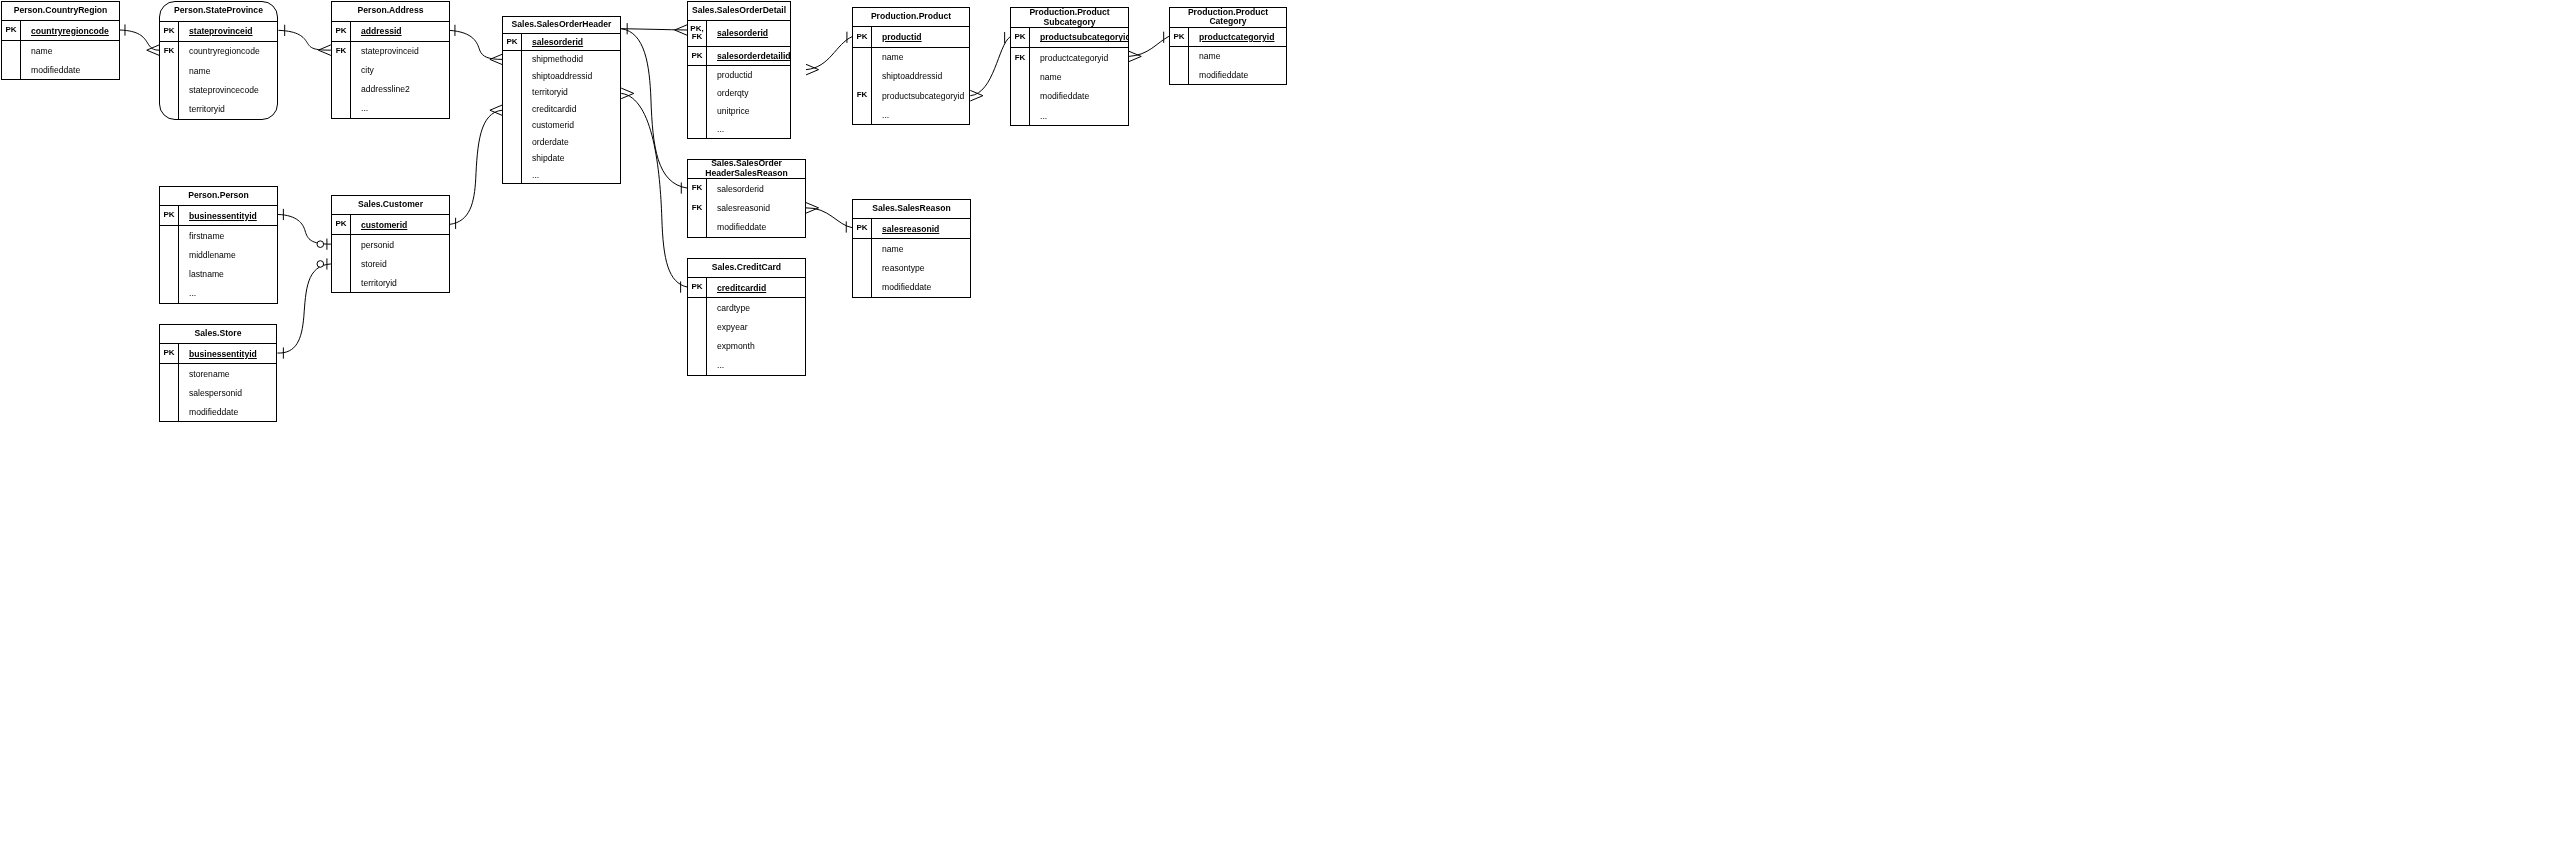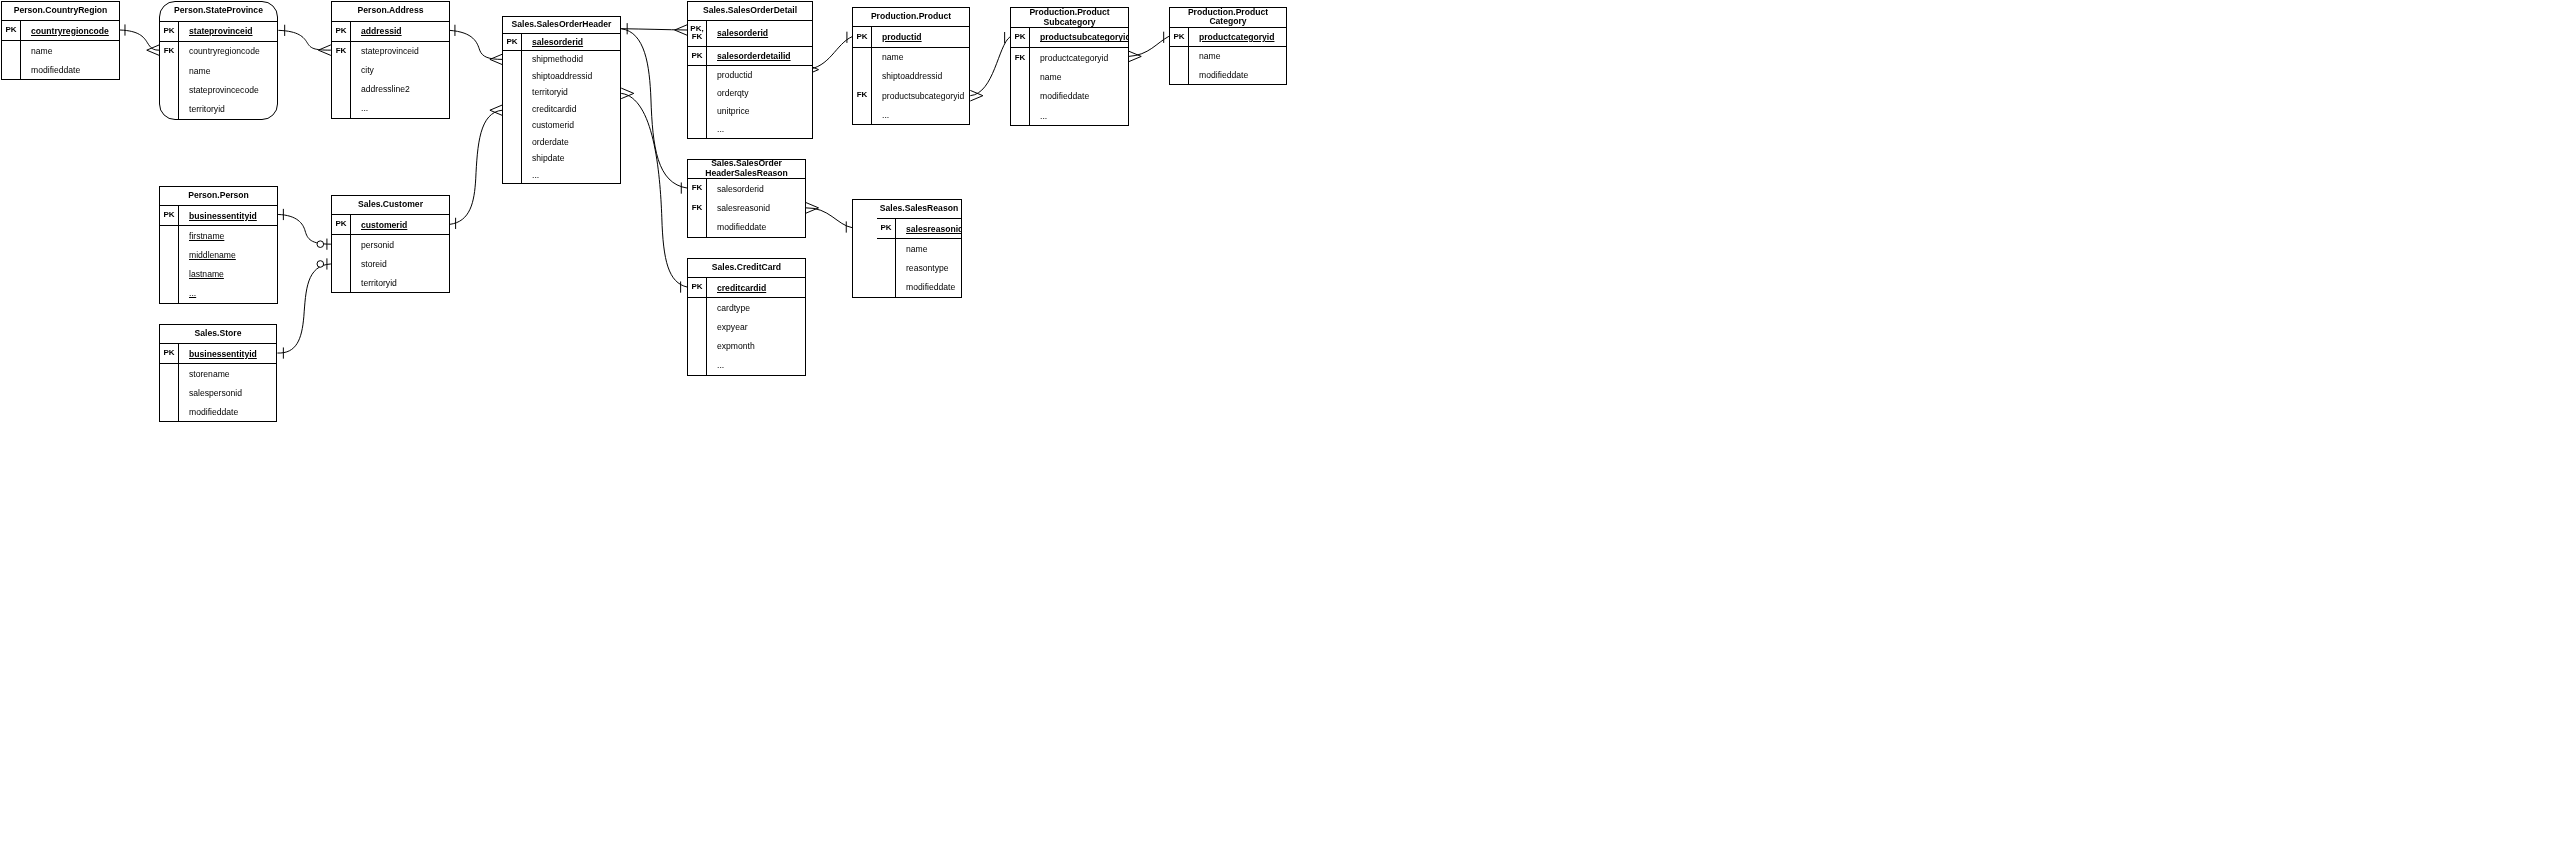--- a/index.html
+++ b/index.html
@@ -221,21 +221,21 @@
             <div class="key-cell"></div>
             <div class="field-cell">shipdate</div>
           </div>
           <div class="row">
             <div class="key-cell"></div>
             <div class="field-cell">...</div>
           </div>
         </div>
       </div>
     </div>
-    <div class="entity" style="left: 687px; top: 1px; width: 126px; height: 138px;">
+    <div class="entity" style="left: 687px; top: 1px; width: 104px; height: 138px;">
       <div class="entity-title" style="height: 19px;">Sales.SalesOrderDetail</div>
       <div class="sections">
         <div class="section" style="flex-grow: 1; justify-content: flex-end;">
           <div class="row">
             <div class="key-cell">PK,
 FK</div>
             <div class="field-cell pk">salesorderid</div>
           </div>
         </div>
         <div class="section" style="flex-grow: 1;">
@@ -347,21 +347,21 @@
     </div>
     <div class="entity" style="left: 159px; top: 186px; width: 119px; height: 118px;">
       <div class="entity-title" style="height: 19px;">Person.Person</div>
       <div class="sections">
         <div class="section" style="flex-grow: 1;">
           <div class="row">
             <div class="key-cell">PK</div>
             <div class="field-cell pk">businessentityid</div>
           </div>
         </div>
-        <div class="section" style="flex-grow: 4; text-decoration: underline;">
+        <div class="section" style="flex-grow: 4;">
           <div class="row">
             <div class="key-cell"></div>
             <div class="field-cell">firstname</div>
           </div>
           <div class="row">
             <div class="key-cell"></div>
             <div class="field-cell">middlename</div>
           </div>
           <div class="row">
             <div class="key-cell"></div>
@@ -437,21 +437,21 @@
             <div class="key-cell">FK</div>
             <div class="field-cell">salesreasonid</div>
           </div>
           <div class="row">
             <div class="key-cell"></div>
             <div class="field-cell">modifieddate</div>
           </div>
         </div>
       </div>
     </div>
-    <div class="entity" style="left: 852px; top: 199px; width: 110px; height: 99px; padding-left: 24px;">
+    <div class="entity" style="left: 852px; top: 199px; width: 119px; height: 99px;">
       <div class="entity-title" style="height: 19px;">Sales.SalesReason</div>
       <div class="sections">
         <div class="section" style="flex-grow: 1;">
           <div class="row">
             <div class="key-cell">PK</div>
             <div class="field-cell pk">salesreasonid</div>
           </div>
         </div>
         <div class="section" style="flex-grow: 3;">
           <div class="row">

